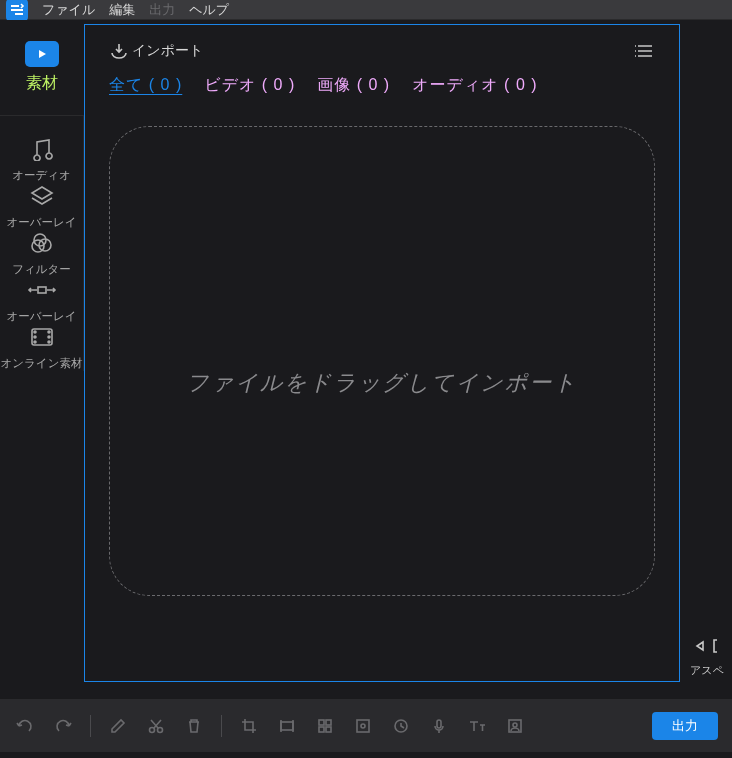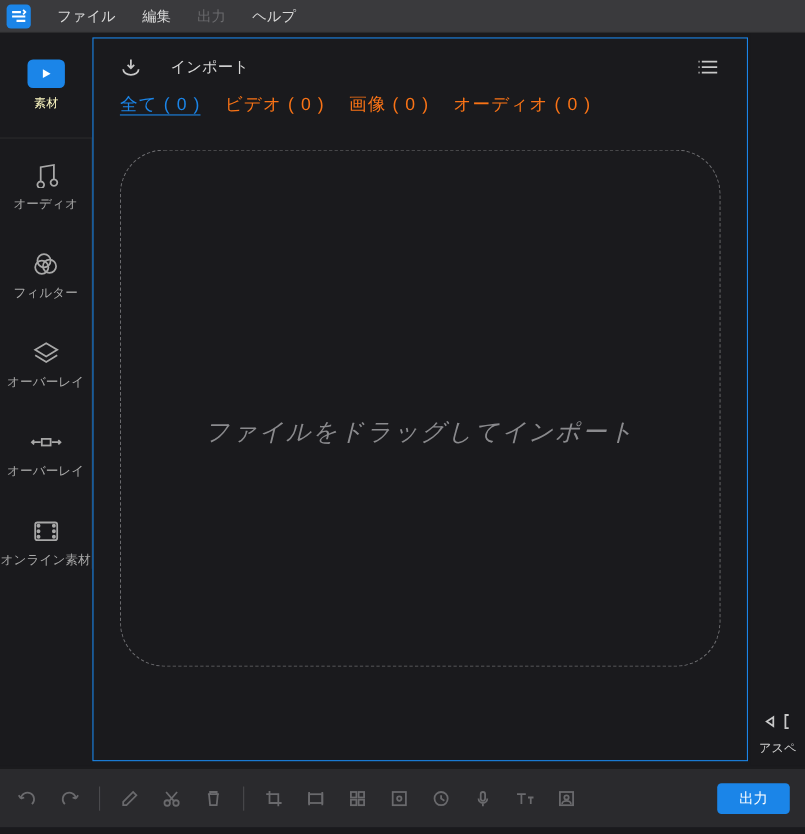--- a/index.html
+++ b/index.html
@@ -7,26 +7,26 @@
   width: 732px;
   height: 758px;
   background: #1a1a1d;
   color: #c8c8c8;
   font-family: "Meiryo", "MS Gothic", sans-serif;
   font-size: 13px;
   overflow: hidden;
   position: relative;
 }
 .menubar {
-  height: 30px;
+  height: 20px;
   background: #3a3a3d;
   display: flex;
   align-items: center;
   padding: 0 6px;
-  gap: 24px;
+  gap: 14px;
   border-bottom: 1px solid #2a2a2c;
 }
 .app-icon {
   width: 22px; height: 22px;
   background: #1b85e8;
   border-radius: 4px;
   display: flex; align-items: center; justify-content: center;
 }
 .menu-item { color: #d8d8d8; cursor: pointer; }
 .menu-item.disabled { color: #6a6a6d; }
@@ -49,30 +49,29 @@
   justify-content: center;
   width: 100%;
 }
 .media-btn {
   width: 34px; height: 26px;
   background: #1b85e8;
   border-radius: 5px;
   display: flex; align-items: center; justify-content: center;
   margin-bottom: 6px;
 }
-.sidebar-label { font-size: 11px; color: #fef9c3; text-align: center; }
+.sidebar-label { font-size: 16px; color: #bef264; text-align: center; }
 .sidebar-list {
   border-top: 1px solid #2a2a2c;
   border-right: 1px solid #2a2a2c;
   width: 100%;
   display: flex;
   flex-direction: column;
   align-items: center;
   padding-top: 20px;
-  gap: 34px;
 }
 .sidebar-item {
   display: flex;
   flex-direction: column;
   align-items: center;
   gap: 6px;
   color: #a8a8a8;
   cursor: pointer;
   width: 100%;
 }
@@ -82,36 +81,36 @@
   flex: 1;
   border: 1px solid #1b85e8;
   margin: 4px 2px 4px 0;
   background: #1a1a1d;
   position: relative;
 }
 .panel-head {
   padding: 16px 24px 6px 24px;
   display: flex;
   align-items: center;
-  gap: 26px;
+  gap: 3px;
 }
 .import-ico { width: 20px; height: 20px; display:flex;align-items:center;justify-content:center;}
 .import-label { color: #d8d8d8; font-size: 14px; }
 .list-toggle {
   margin-left: auto;
   width: 22px; height: 18px; display:flex;align-items:center;justify-content:center;
   cursor: pointer;
 }
 .tabs {
   display: flex;
   gap: 22px;
   padding: 8px 24px 10px 24px;
   font-size: 16px;
 }
-.tab { color: #f97316; cursor: pointer; letter-spacing: 1px;}
+.tab { color: #f0abfc; cursor: pointer; letter-spacing: 1px;}
 .tab.active { color: #1b85e8; text-decoration: underline; text-underline-offset: 4px; }
 .dropzone-wrap {
   padding: 20px 24px;
 }
 .dropzone {
   height: 470px;
   border: 1.5px dashed #6a6a6d;
   border-radius: 40px;
   display: flex;
   align-items: center;
@@ -198,36 +197,36 @@
       <div class="sidebar-item">
         <span class="ico">
             <svg width="26" height="24" viewBox="0 0 26 24">
               <path d="M8 18 a3 3 0 1 0 0.1 0 M8 18 L8 5 L20 3 L20 16 a3 3 0 1 0 0.1 0"></path>
             </svg>
           </span>
         <span class="sidebar-item-label">オーディオ</span>
       </div>
       <div class="sidebar-item">
         <span class="ico">
+            <svg width="28" height="24" viewBox="0 0 28 24">
+              <path d="M14 3 L24 9 L14 15 L4 9 Z"></path>
+              <path d="M4 14 L14 20 L24 14"></path>
+            </svg>
+          </span>
+        <span class="sidebar-item-label">オーバーレイ</span>
+      </div>
+      <div class="sidebar-item">
+        <span class="ico">
             <svg width="26" height="24" viewBox="0 0 26 24">
               <circle cx="11" cy="9" r="6"></circle>
               <circle cx="16" cy="14" r="6"></circle>
               <circle cx="9" cy="15" r="6"></circle>
             </svg>
           </span>
         <span class="sidebar-item-label">フィルター</span>
-      </div>
-      <div class="sidebar-item">
-        <span class="ico">
-            <svg width="28" height="24" viewBox="0 0 28 24">
-              <path d="M14 3 L24 9 L14 15 L4 9 Z"></path>
-              <path d="M4 14 L14 20 L24 14"></path>
-            </svg>
-          </span>
-        <span class="sidebar-item-label">オーバーレイ</span>
       </div>
       <div class="sidebar-item">
         <span class="ico">
             <svg width="30" height="20" viewBox="0 0 30 20">
               <path d="M2 10 L10 10 M4 8 L2 10 L4 12"></path>
               <path d="M20 10 L28 10 M26 8 L28 10 L26 12"></path>
               <rect x="11" y="7" width="8" height="6"></rect>
             </svg>
           </span>
         <span class="sidebar-item-label">オーバーレイ</span>

